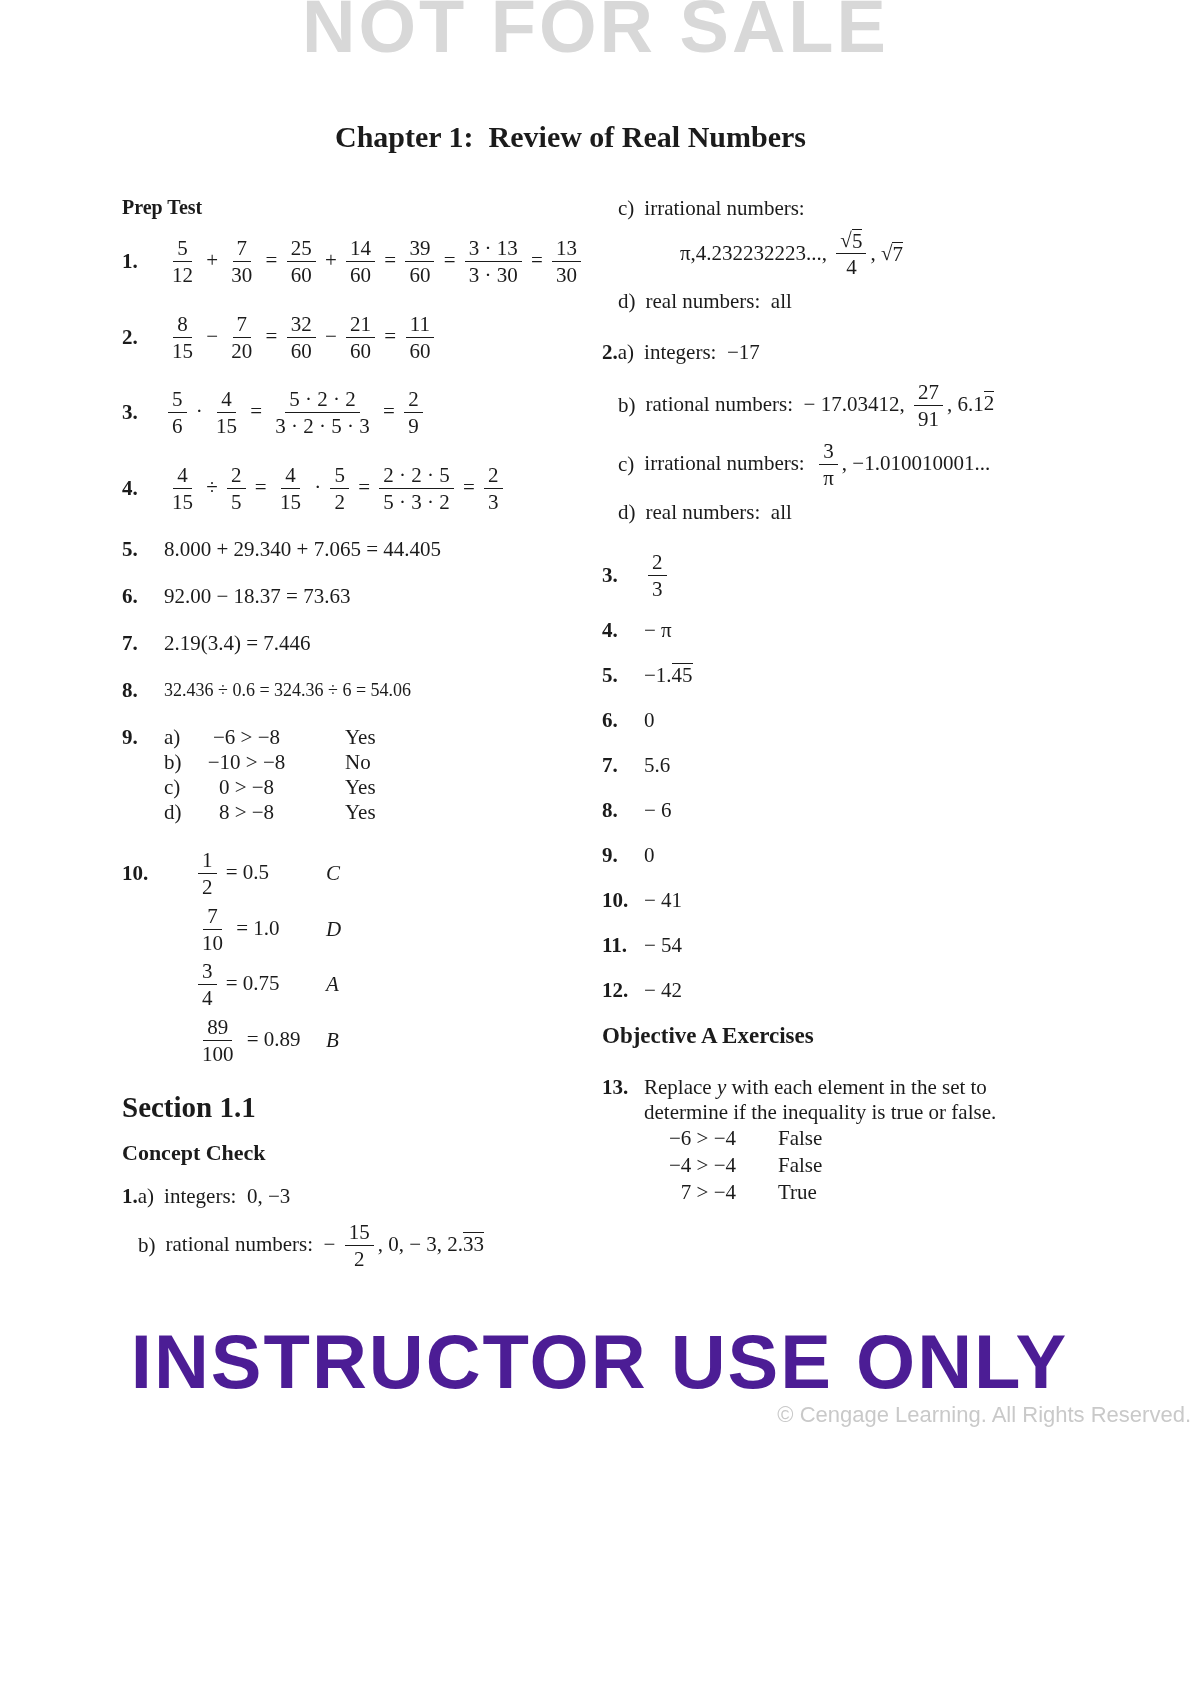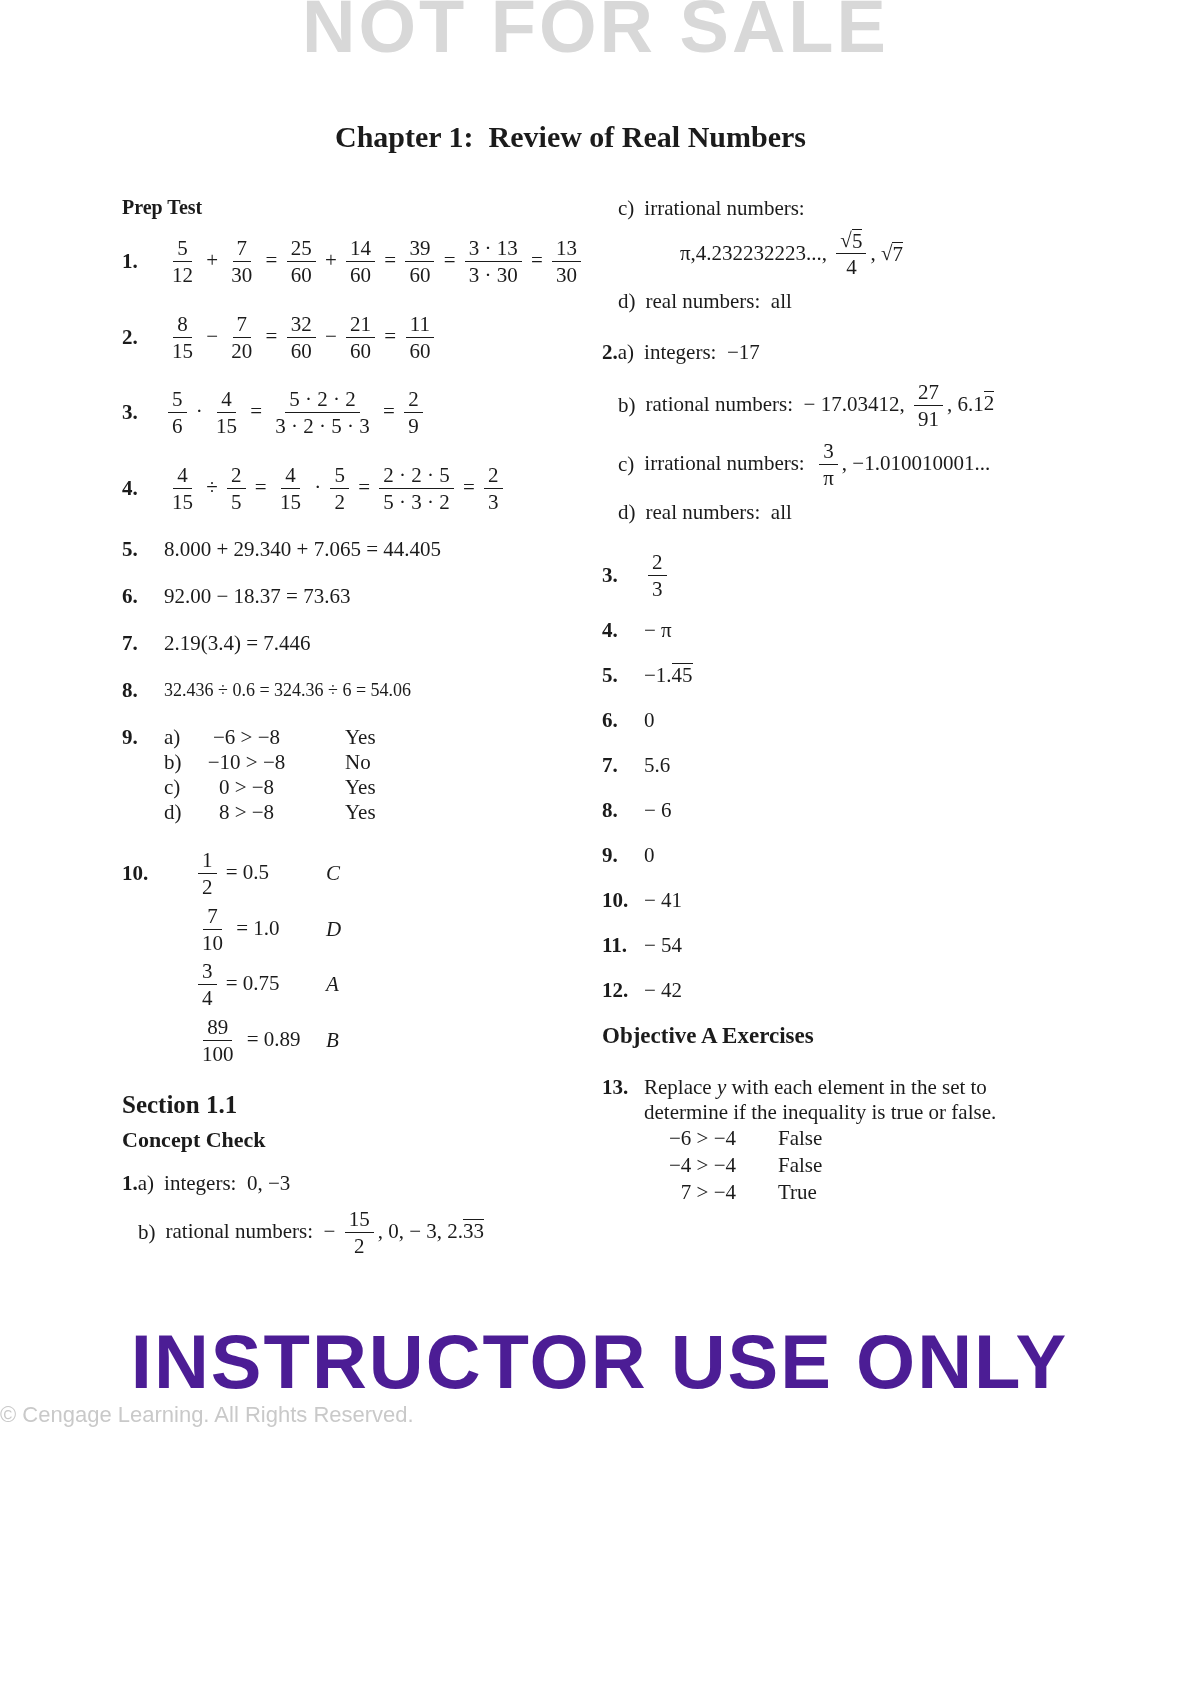--- a/index.html
+++ b/index.html
@@ -16,35 +16,35 @@
     position:absolute; top:-16px; left:0; width:100%; text-align:center;
     font-family:"Liberation Sans", sans-serif; font-weight:bold;
     font-size:74px; letter-spacing:3px; color:#d8d8d8; white-space:pre;
   }
   .wm-bottom {
     position:absolute; top:1318px; left:4px; width:100%; text-align:center;
     font-family:"Liberation Sans", sans-serif; font-weight:bold;
     font-size:76px; letter-spacing:2px; color:#4c1d95; white-space:pre;
   }
   .copyright {
-    position:absolute; top:1402px; left:0; width:100%; text-align:left;
+    position:absolute; top:1402px; left:0; width:100%; text-align:right;
     font-family:"Liberation Sans", sans-serif; font-size:22px; color:#c9c9c9;
   }
 
   .title {
     padding-top:120px; margin-left:120px; margin-right:170px;
     text-align:center; font-weight:bold; font-size:30px; white-space:pre-wrap;
   }
 
   .columns { display:flex; padding:42px 170px 0 122px; }
   .col-left { width:480px; flex:none; }
   .col-right { flex:1; }
 
   .h-prep { font-weight:bold; font-size:20px; margin-bottom:16px; }
-  .h-section { font-weight:bold; font-size:25px; margin:14px 0 8px; }
+  .h-section { font-weight:bold; font-size:29px; margin:14px 0 16px; }
   .h-concept { font-weight:bold; font-size:22px; margin-bottom:18px; }
   .h-objective { font-weight:bold; font-size:23px; margin:10px 0 26px; }
 
   .problem { display:flex; align-items:center; margin-bottom:22px; }
   .problem.top { align-items:flex-start; }
   .pnum { font-weight:bold; width:42px; flex:none; }
   .pbody { flex:1; }
   .p8 .pbody { font-size:18px; }
 
   

